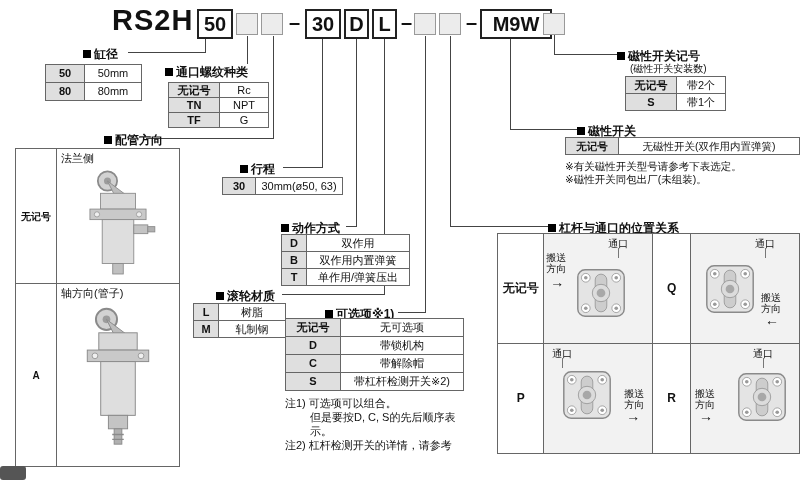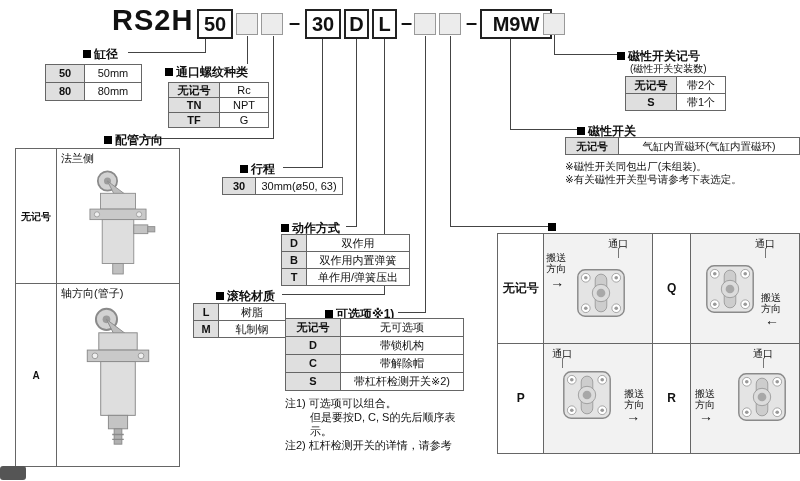--- a/index.html
+++ b/index.html
@@ -145,21 +145,21 @@
   <div class="sec-title" style="left:83px;top:46px"><span class="sq"></span><span>缸径</span></div>
   <div class="sec-title" style="left:165px;top:64px"><span class="sq"></span><span>通口螺纹种类</span></div>
   <div class="sec-title" style="left:104px;top:132px"><span class="sq"></span><span>配管方向</span></div>
   <div class="sec-title" style="left:240px;top:161px"><span class="sq"></span><span>行程</span></div>
   <div class="sec-title" style="left:281px;top:220px"><span class="sq"></span><span>动作方式</span></div>
   <div class="sec-title" style="left:216px;top:288px"><span class="sq"></span><span>滚轮材质</span></div>
   <div class="sec-title" style="left:325px;top:306px"><span class="sq"></span><span>可选项※1)</span></div>
   <div class="sec-title" style="left:617px;top:48px"><span class="sq"></span><span>磁性开关记号</span></div>
   <div class="sec-sub" style="left:630px;top:62px">(磁性开关安装数)</div>
   <div class="sec-title" style="left:577px;top:123px"><span class="sq"></span><span>磁性开关</span></div>
-  <div class="sec-title" style="left:548px;top:220px"><span class="sq"></span></div>
+  <div class="sec-title" style="left:548px;top:220px"><span class="sq"></span><span>杠杆与通口的位置关系</span></div>
 
   <table class="tbl t-bore" style="left:45px;top:64px">
     <tbody>
         <tr>
           <td class="code">50</td>
           <td class="val">50mm</td>
         </tr>
     <tr>
           <td class="code">80</td>
           <td class="val">80mm</td>
@@ -284,27 +284,27 @@
           <td class="code">S</td>
           <td class="val">带1个</td>
         </tr>
   </tbody>
     </table>
 
   <table class="tbl t-sw" style="left:565px;top:137px">
     <tbody>
         <tr>
           <td class="code">无记号</td>
-          <td class="val">气缸内置磁环(气缸内置磁环)</td>
+          <td class="val">无磁性开关(双作用内置弹簧)</td>
         </tr>
   </tbody>
     </table>
   <div class="notes-s" style="left:565px;top:160px">
+    <div>※有关磁性开关型号请参考下表选定。</div>
     <div>※磁性开关同包出厂(未组装)。</div>
-    <div>※有关磁性开关型号请参考下表选定。</div>
   </div>
 
   <table class="tbl t-lp" style="left:497px;top:233px">
     <tbody>
         <tr>
       <td class="lp-code">无记号</td>
       <td class="lp-diag">
         <div class="diag pos-a">
           <svg class="fl" width="58" height="58">
                 <use href="#sym-flange"></use>

